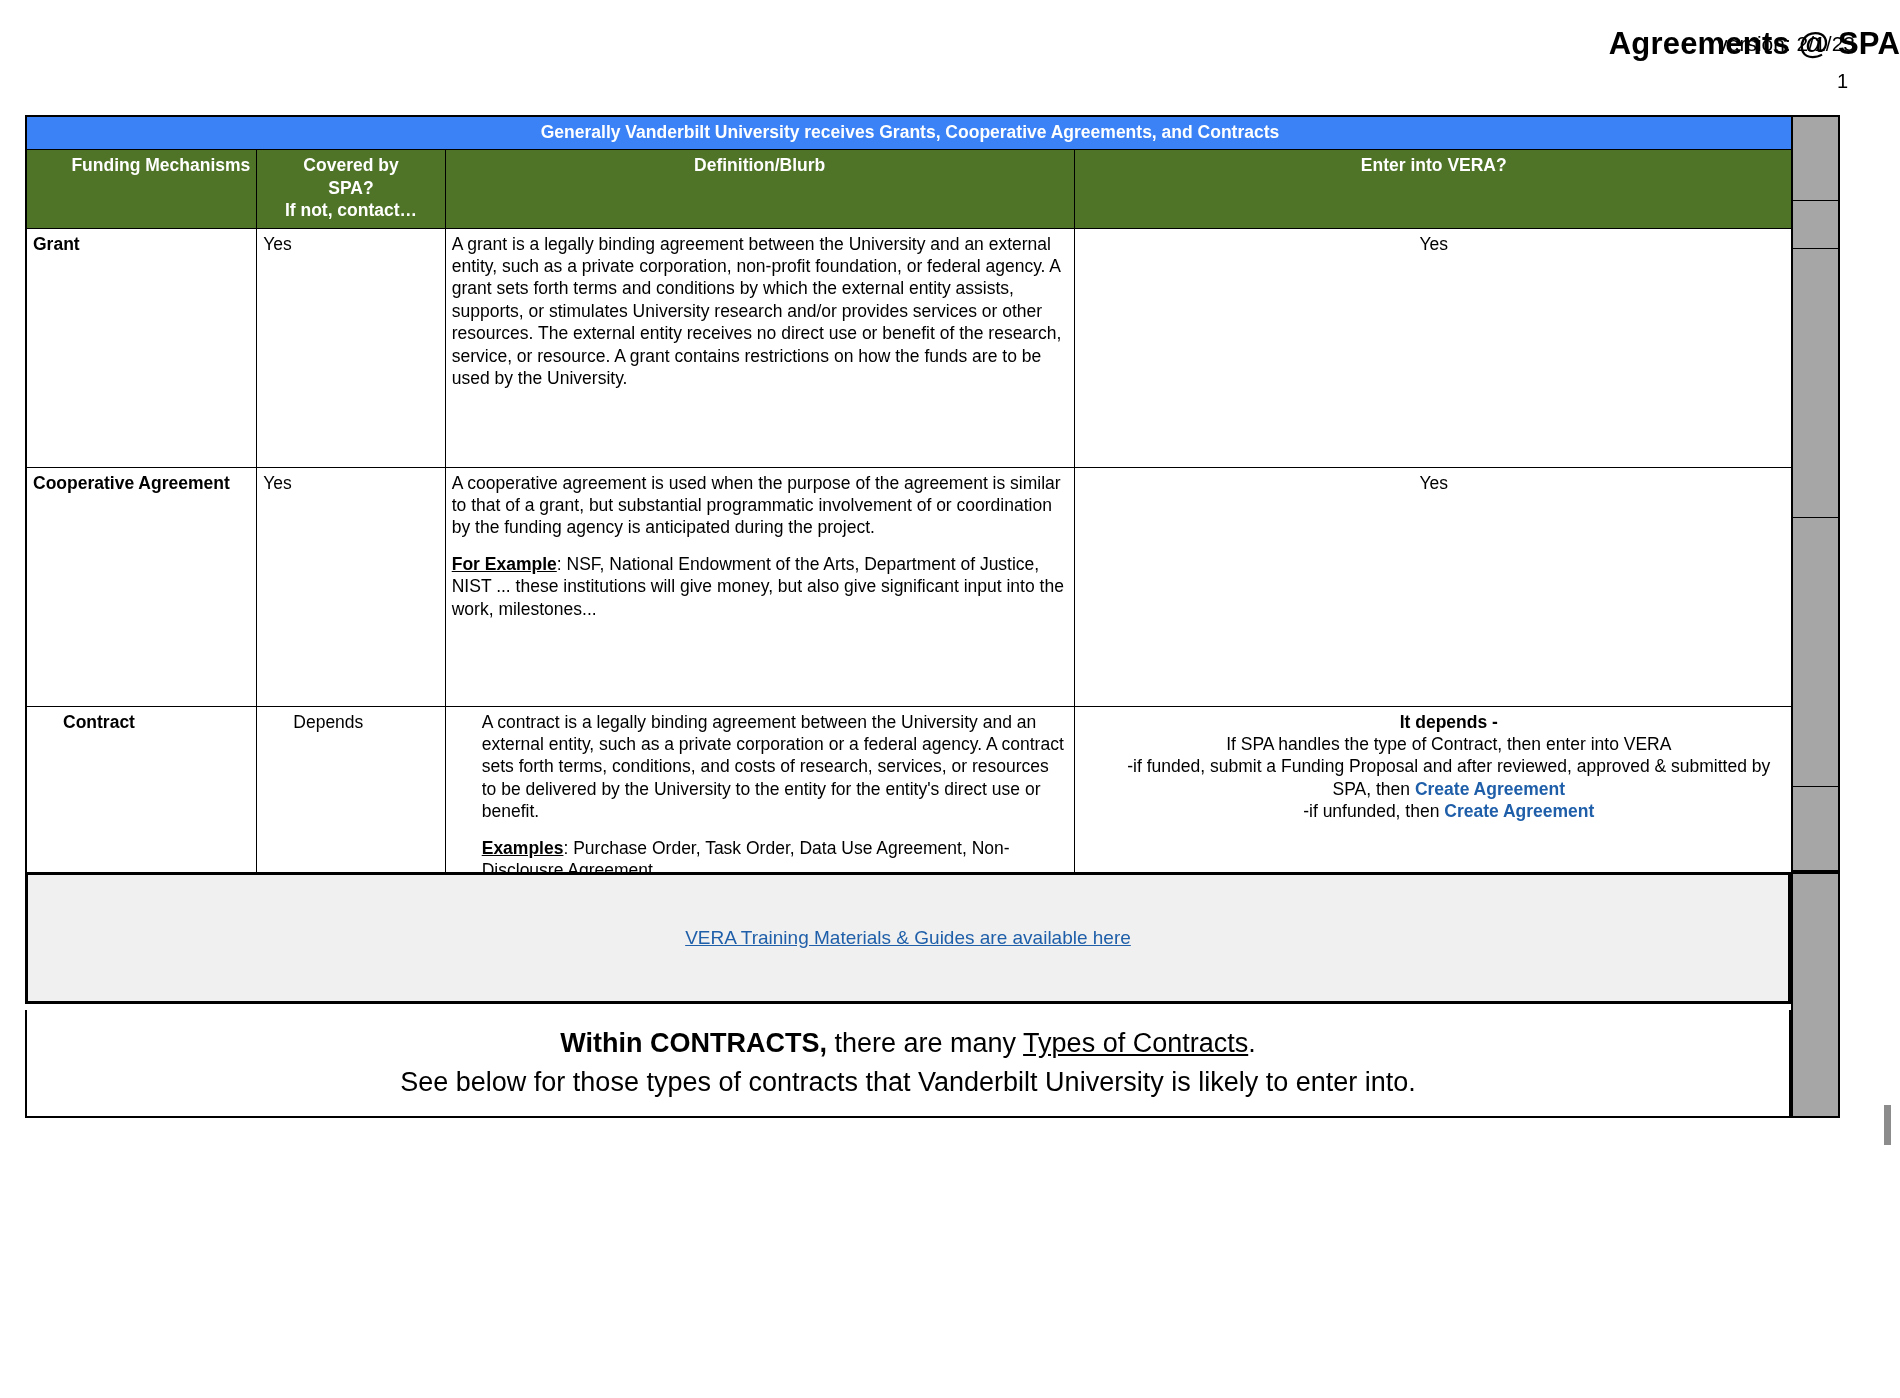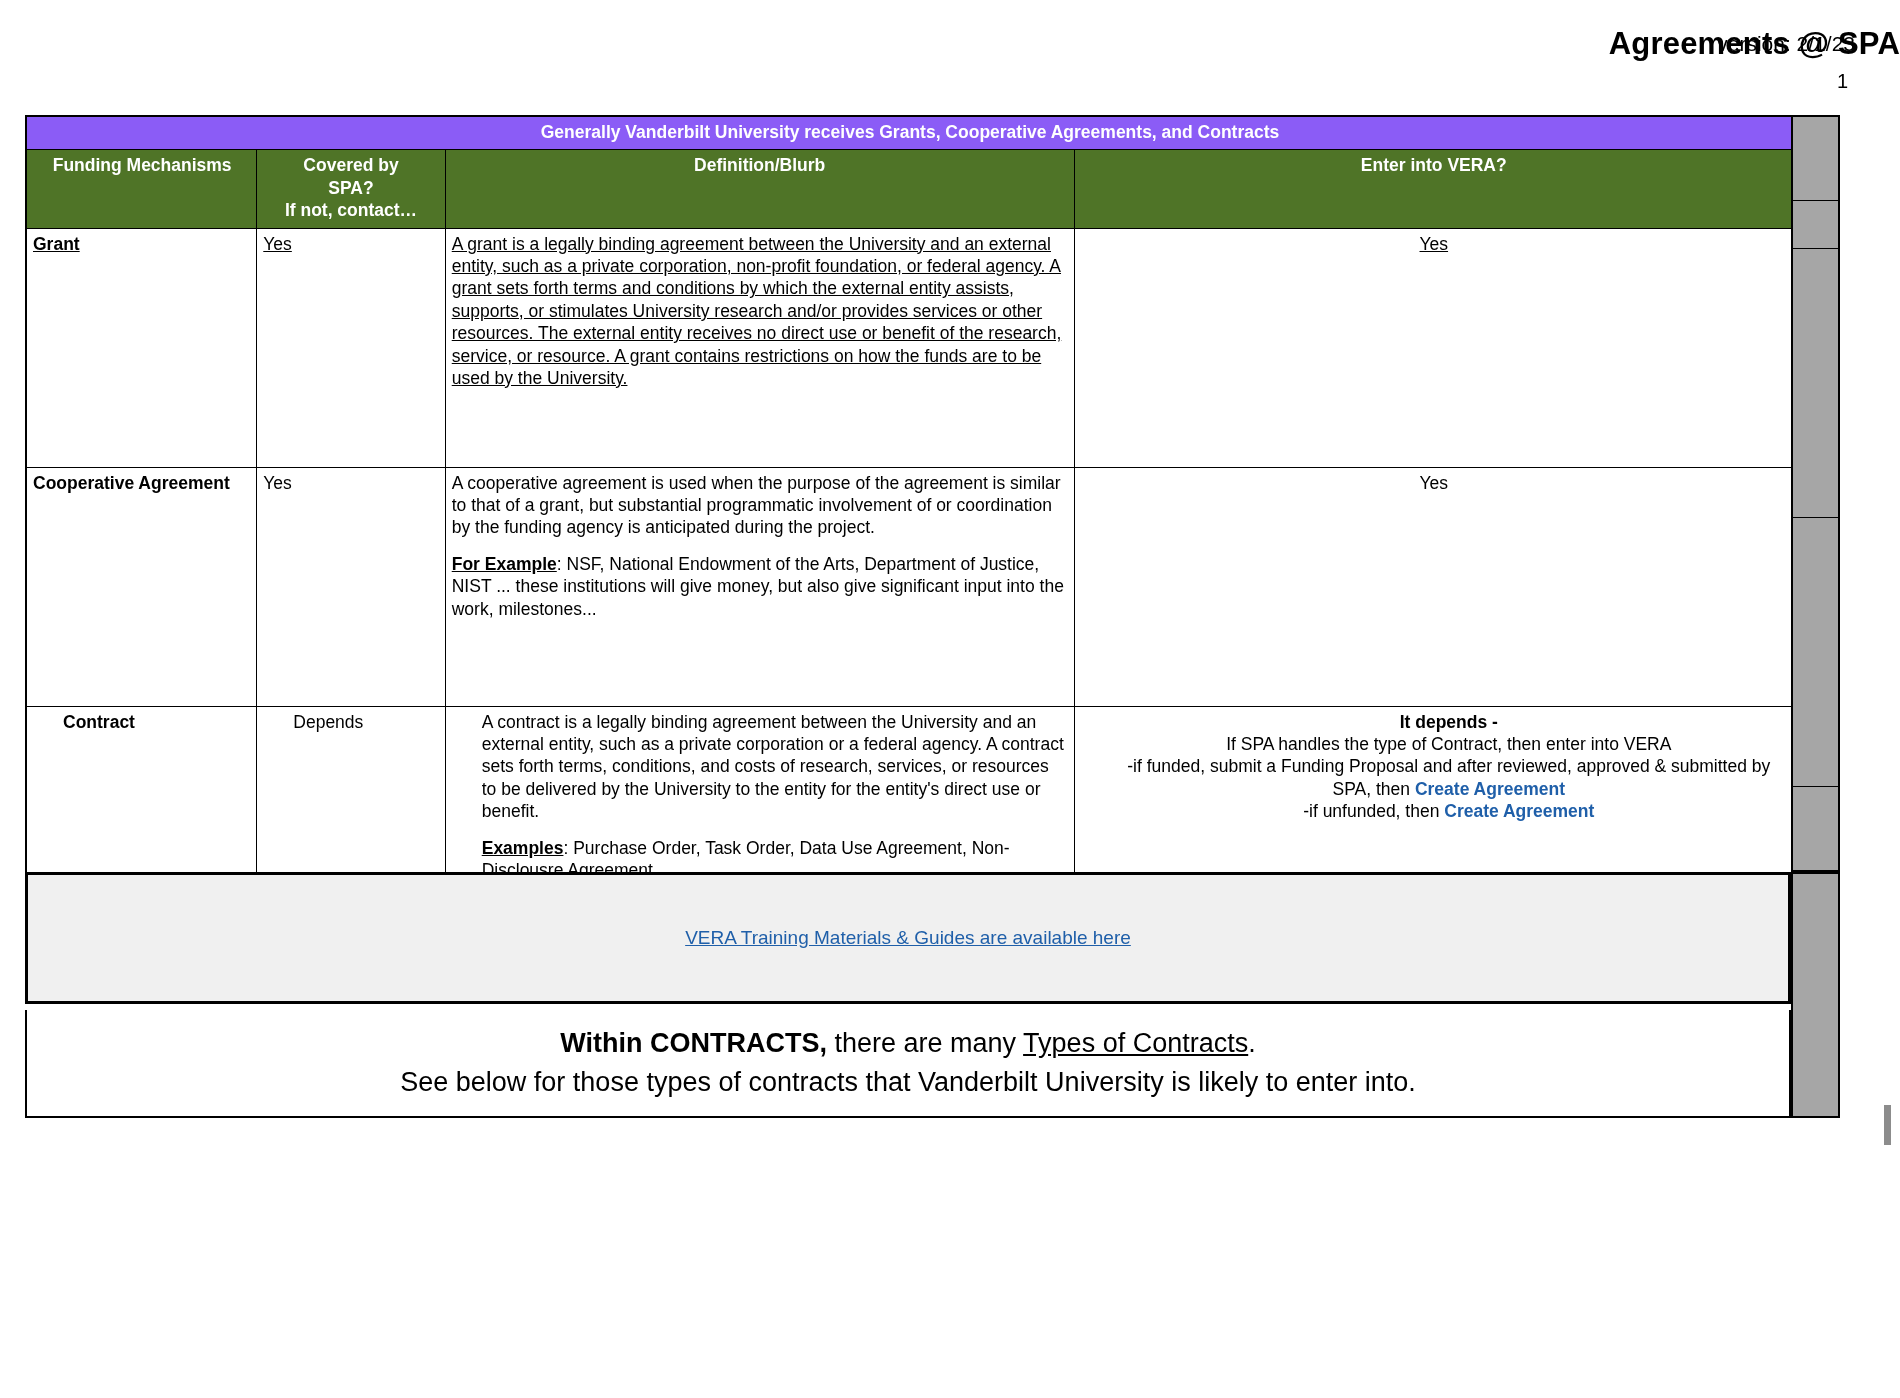--- a/index.html
+++ b/index.html
@@ -63,41 +63,41 @@
   }
   table.main td, table.main th {
     border: 1px solid #000;
     vertical-align: top;
     padding: 4px 6px 6px 6px;
     font-size: 17.5px;
     line-height: 1.28;
   }
 
   .banner-row td {
-    background: #8b5cf6;
+    background: #3b82f6;
     color: #ffffff;
     text-align: center;
     font-weight: bold;
     font-size: 19px;
     padding: 4px 0 5px 0;
     border-bottom: 1px solid #000;
   }
 
   .hdr-row td {
     background: #4f7427;
     color: #ffffff;
     text-align: center;
     font-weight: bold;
     font-size: 20px;
     vertical-align: top;
     padding-top: 5px;
     line-height: 1.35;
   }
   .hdr-row td.left-hdr {
-    text-align: center;
+    text-align: right;
     padding-left: 7px;
   }
   .hdr-sub {
     display: block;
   }
 
   td.mech {
     font-weight: bold;
     font-size: 17.5px;
   }
@@ -118,21 +118,21 @@
   .blank { margin-top: 14px; }
 
   .u { text-decoration: underline; }
   .b { font-weight: bold; }
   .link-blue {
     color: #1f5fa9;
     font-weight: bold;
   }
 
   
-  tr.r-grant td { height: 228px; text-decoration: underline; }
+  tr.r-grant td { height: 228px; }
   tr.r-coop td { height: 228px; }
   tr.r-contract td { height: 188px; padding-left: 36px; }
 
   
   .training-box {
     position: absolute;
     left: 25px;
     top: 872px;
     width: 1766px;
     height: 132px;

